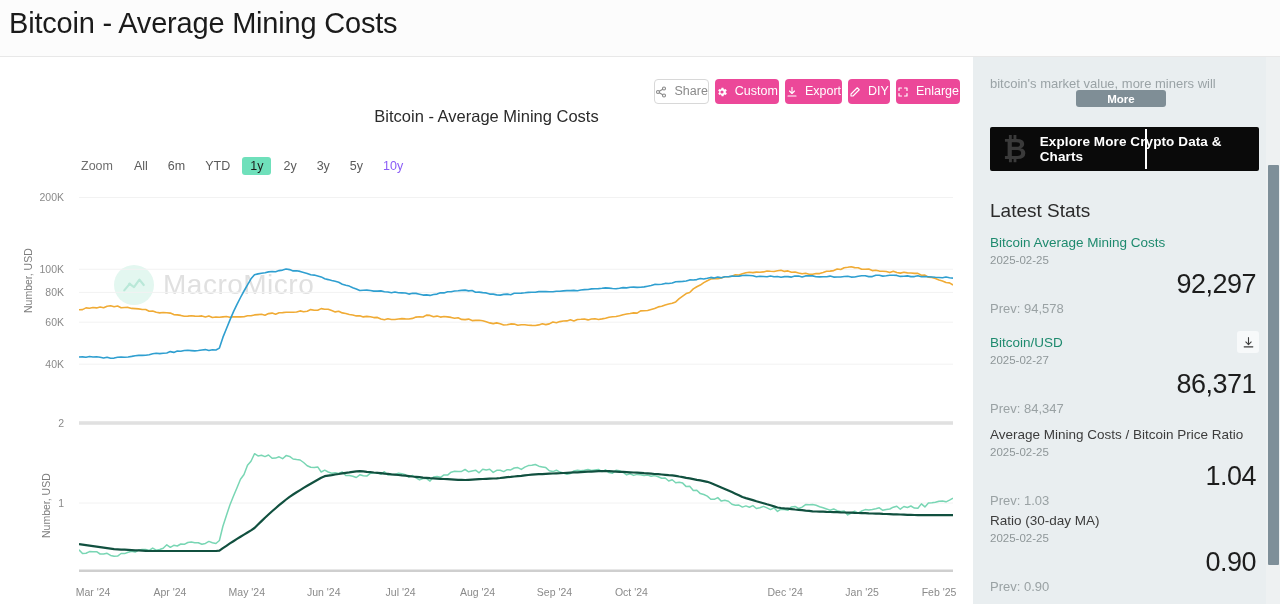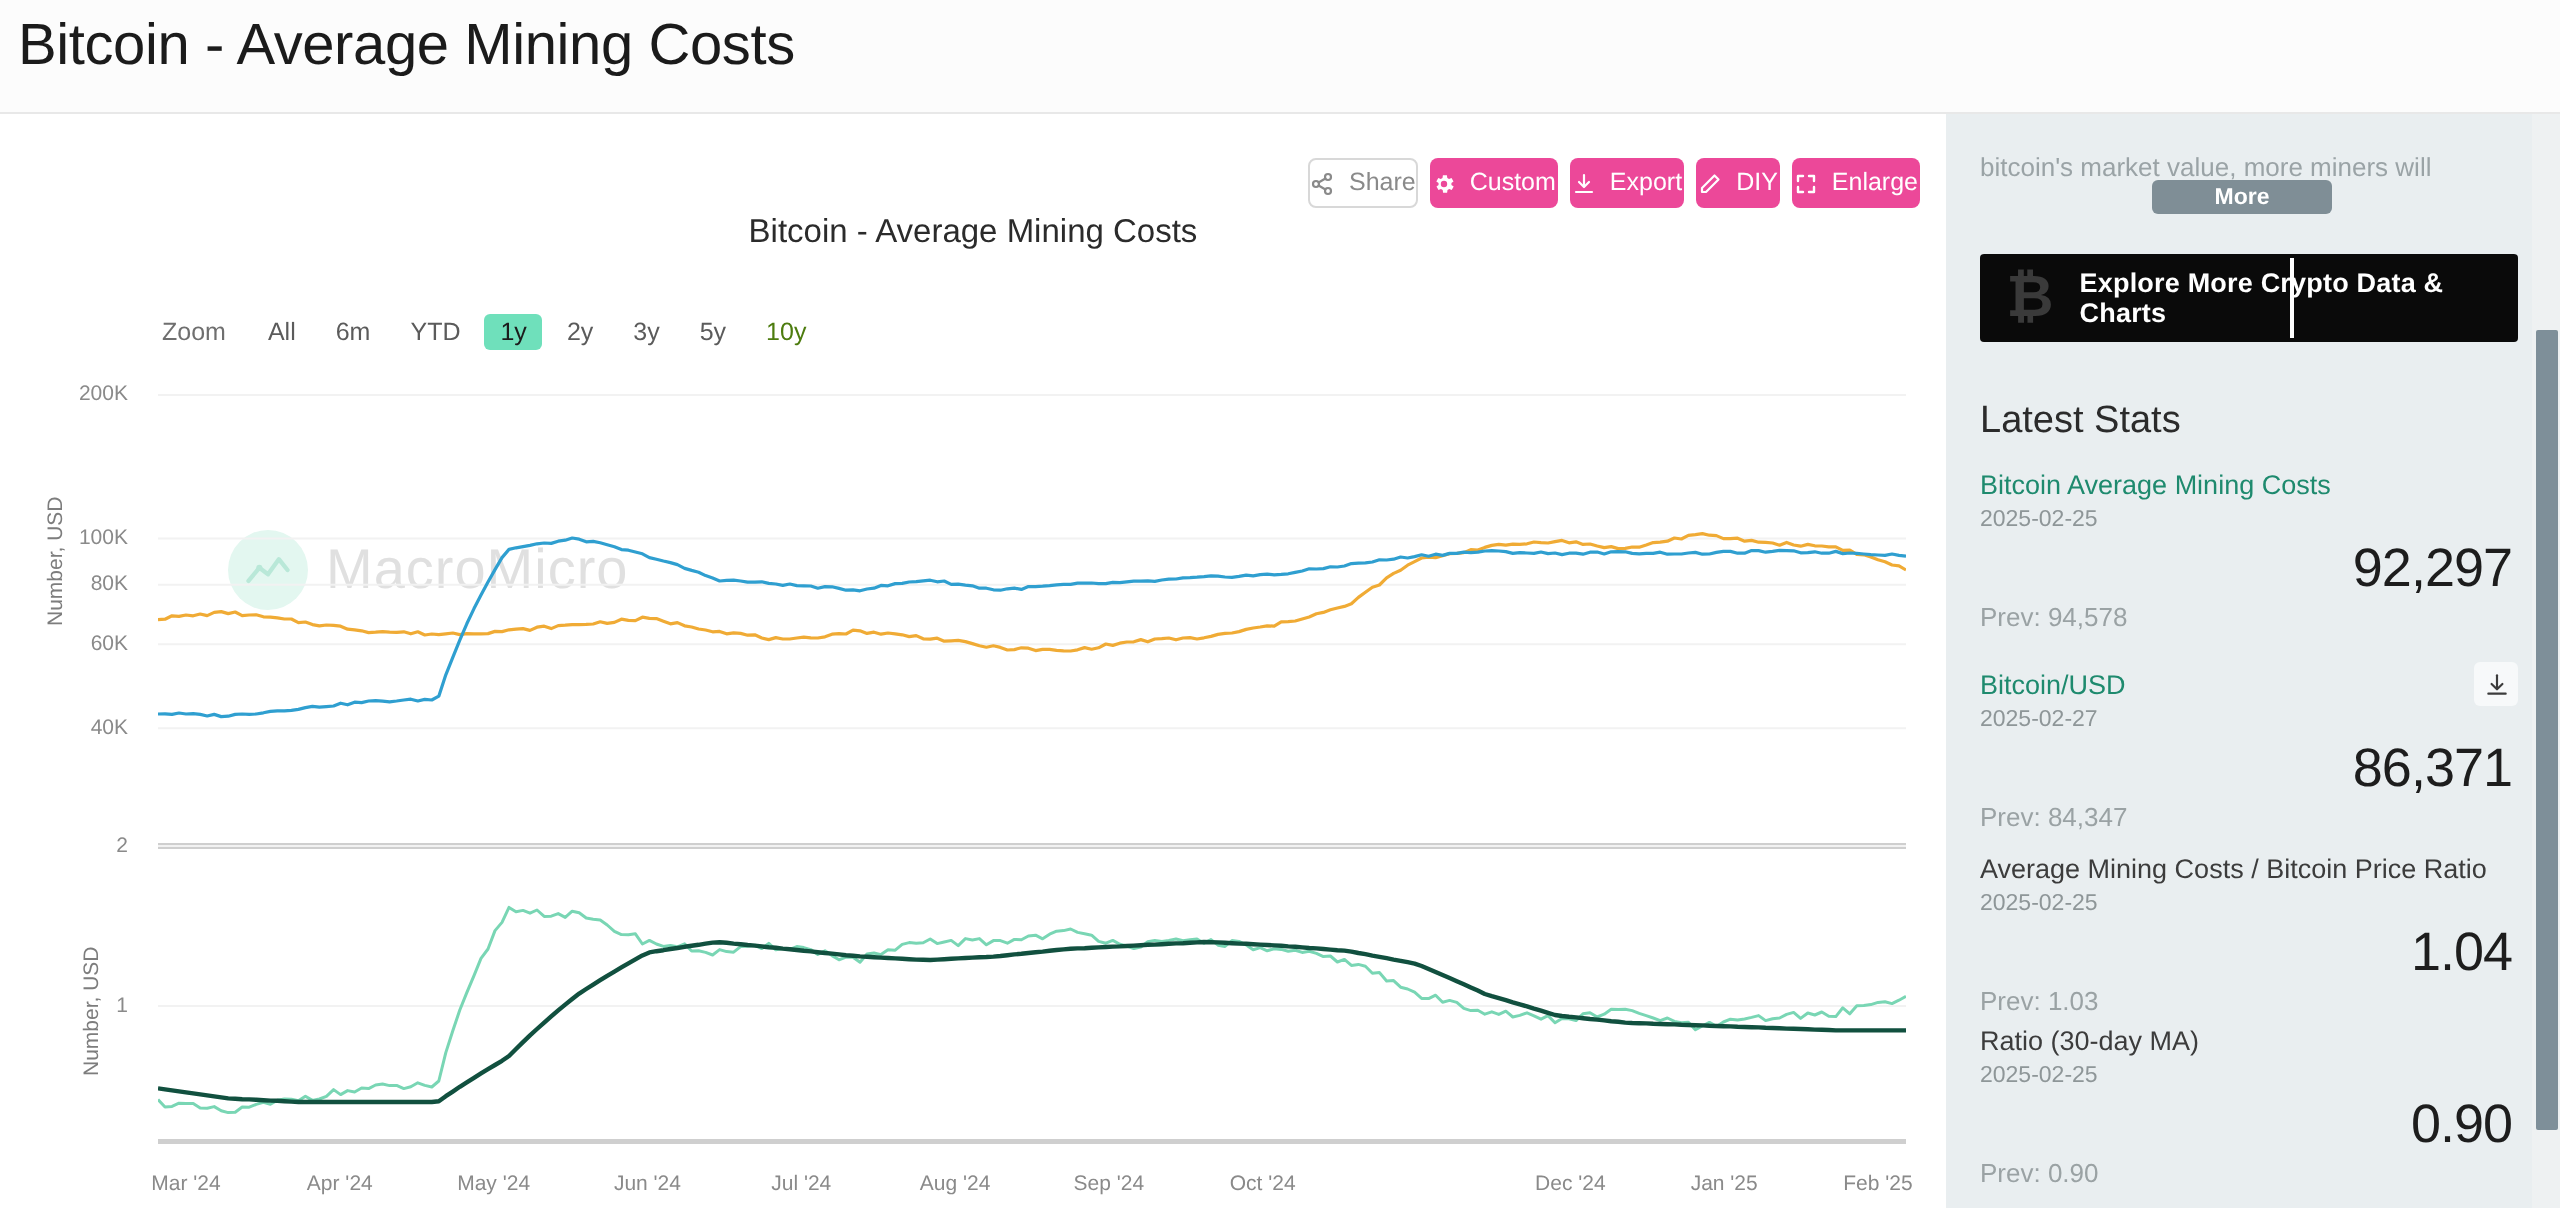--- a/index.html
+++ b/index.html
@@ -56,21 +56,21 @@
   .zoom-row {
     position:absolute; left:81px; top:100px;
     display:flex; align-items:center; gap:0; font-size:12.5px;
   }
   .zoom-label { color:#6f6f6f; margin-right:13px; }
   .zoom-opt {
     color:#5b5b5b; padding:2px 8px; border-radius:3px; cursor:pointer;
     margin-right:4px;
   }
   .zoom-opt.active { background:#6fe0bb; color:#1c1c1c; }
-  .zoom-opt.disabled { color:#4d7c0f; cursor:default; }
+  .zoom-opt.disabled { color:#8b5cf6; cursor:default; }
 
   
   .plot-top { position:absolute; left:79px; top:126px; width:874px; height:195px; }
   .plot-bot { position:absolute; left:79px; top:355px; width:874px; height:160px; }
 
   .axis-label {
     position:absolute; color:#7d7d7d; font-size:10.5px;
     transform: rotate(-90deg); transform-origin: left top; white-space:nowrap;
   }
   .ytick {

